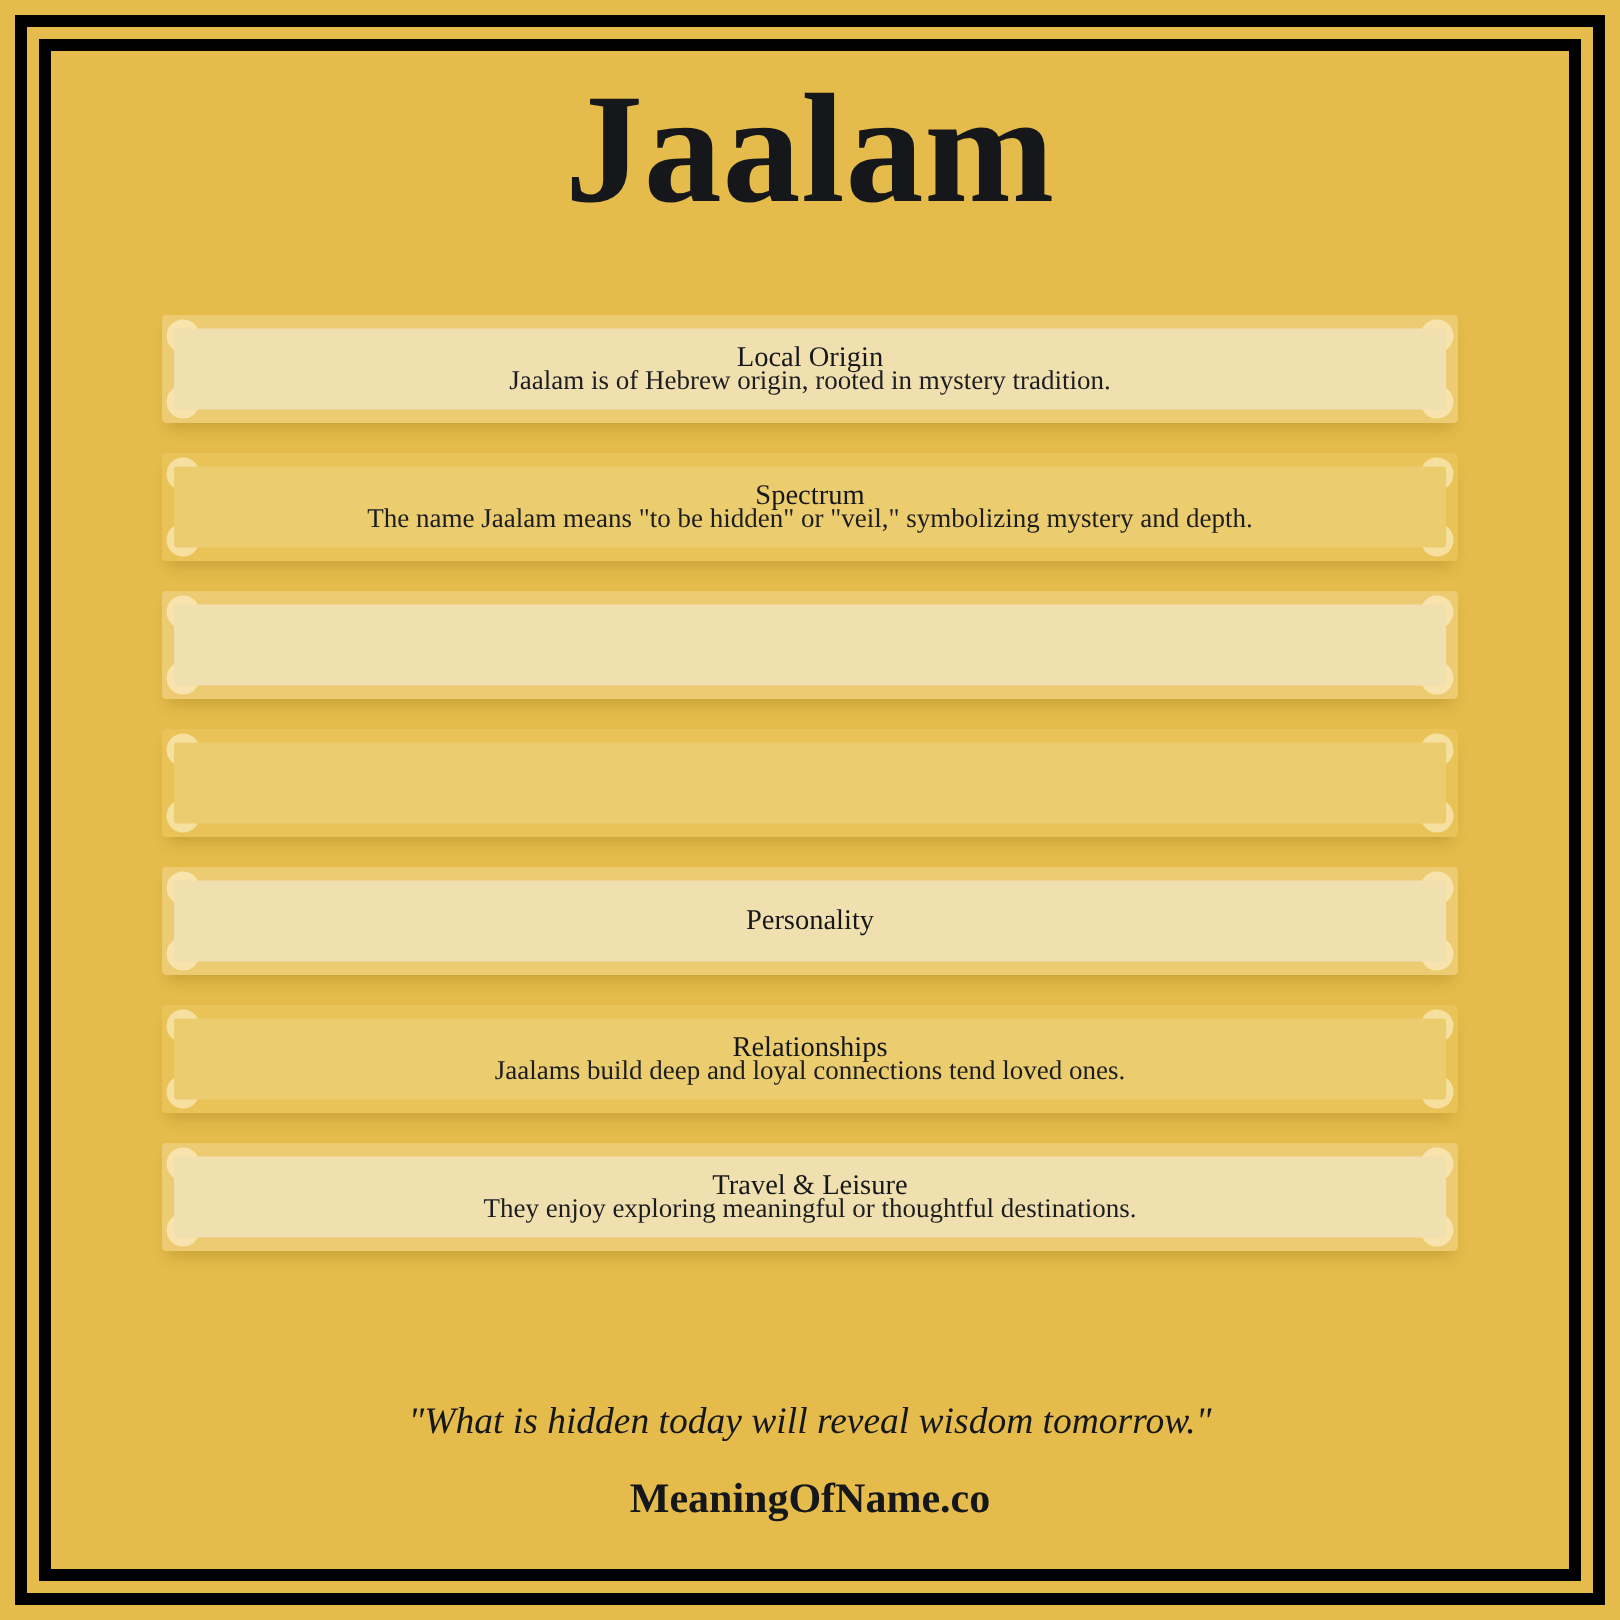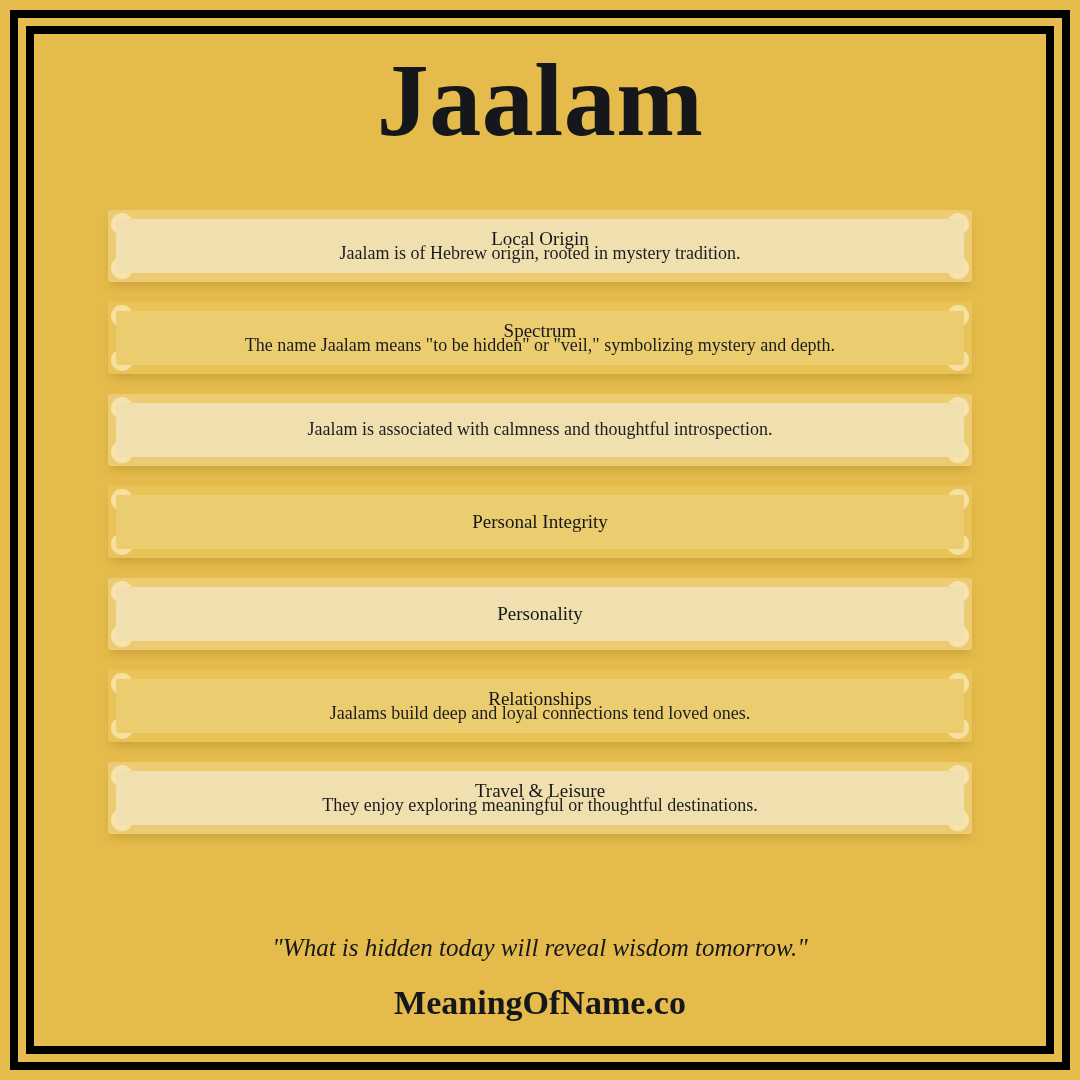--- a/index.html
+++ b/index.html
@@ -155,21 +155,21 @@
     font-style: italic;
     color: #15171a;
     white-space: nowrap;
   }
   .brand {
     position: absolute;
     left: 0;
     right: 0;
     top: 950px;
     text-align: center;
-    font-size: 34px;
+    font-size: 28px;
     font-weight: bold;
     color: #15171a;
     white-space: nowrap;
   }
 </style>
 </head>
 <body>
 
 <div class="frame-outer"></div>
 <div class="frame-inner"></div>
@@ -207,33 +207,31 @@
       </div>
       <div class="card">
         <div class="card-band">
           <span class="rivet tl"></span>
           <span class="rivet tr"></span>
           <span class="rivet bl"></span>
           <span class="rivet br"></span>
         </div>
         <div class="card-panel"></div>
         <div class="card-text">
-          <div class="card-desc">Jaalam is associated with calmness and thoughtful introspection.</div>
         </div>
       </div>
       <div class="card dark">
         <div class="card-band">
           <span class="rivet tl"></span>
           <span class="rivet tr"></span>
           <span class="rivet bl"></span>
           <span class="rivet br"></span>
         </div>
         <div class="card-panel"></div>
         <div class="card-text">
-          <div class="card-title">Personal Integrity</div>
         </div>
       </div>
       <div class="card">
         <div class="card-band">
           <span class="rivet tl"></span>
           <span class="rivet tr"></span>
           <span class="rivet bl"></span>
           <span class="rivet br"></span>
         </div>
         <div class="card-panel"></div>

